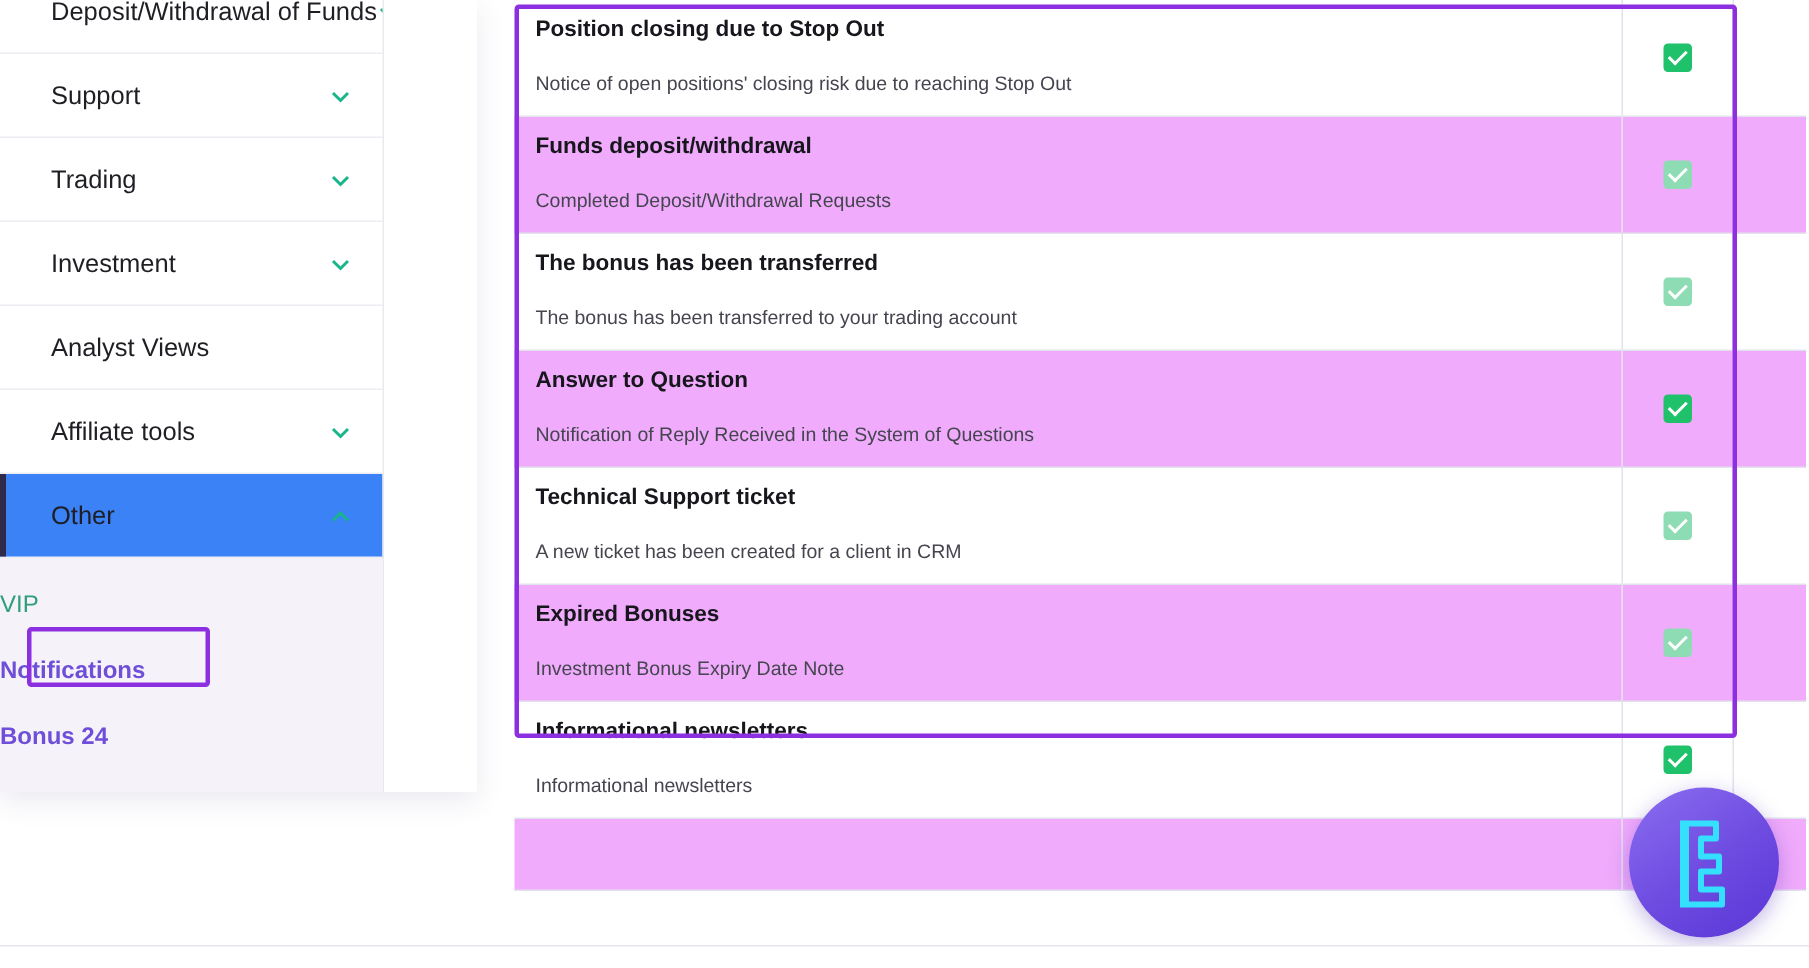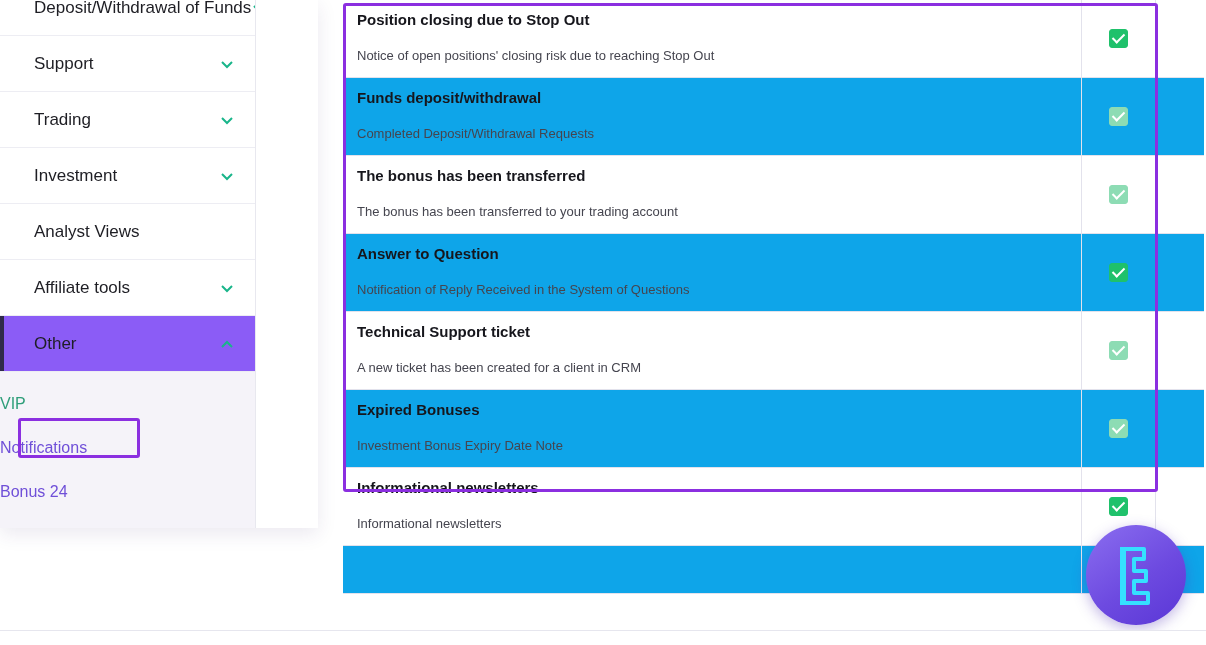--- a/index.html
+++ b/index.html
@@ -54,21 +54,21 @@
   }
   .chev {
     width: 16px;
     height: 16px;
     flex: none;
     color: #19b58a;
   }
   .chev svg { display: block; }
 
   .nav-row.active {
-    background: #8b5cf6;
+    background: #3b82f6;
   }
   .nav-row.active::before {
     content: "";
     position: absolute;
     left: 0;
     top: 0;
     bottom: 0;
     width: 4px;
     background: #2f2a4a;
   }
@@ -80,21 +80,21 @@
     box-sizing: border-box;
   }
   .sub-row {
     height: 44px;
     display: flex;
     align-items: center;
     box-sizing: border-box;
     font-size: 16px;
     color: #2f9e7a;
   }
-  .sub-row.purple { color: #6f4fd8; }
+  .sub-row.purple { color: #6f4fd8; font-weight: bold; }
 
   #notif-highlight {
     position: absolute;
     left: 18px;
     top: 418px;
     width: 122px;
     height: 40px;
     border: 3px solid #8b2fe0;
     border-radius: 3px;
     box-sizing: border-box;
@@ -122,21 +122,21 @@
   #table td {
     vertical-align: middle;
     border-bottom: 1px solid #e2e2ec;
     padding: 0;
   }
   .c-text { width: 738px; padding: 10px 18px 12px 14px !important; box-sizing: border-box; }
   .c-check { width: 73px; border-left: 1px solid #e2e2ec; text-align: center; }
   .c-last { width: 48px; border-left: 1px solid #e2e2ec; }
 
   tr.odd td { background: #ffffff; }
-  tr.even td { background: #0ea5e9; }
+  tr.even td { background: #f0abfc; }
 
   .row-title {
     font-size: 15px;
     font-weight: bold;
     color: #16161c;
     line-height: 20px;
   }
   .row-sub {
     font-size: 13px;
     color: #45454f;

